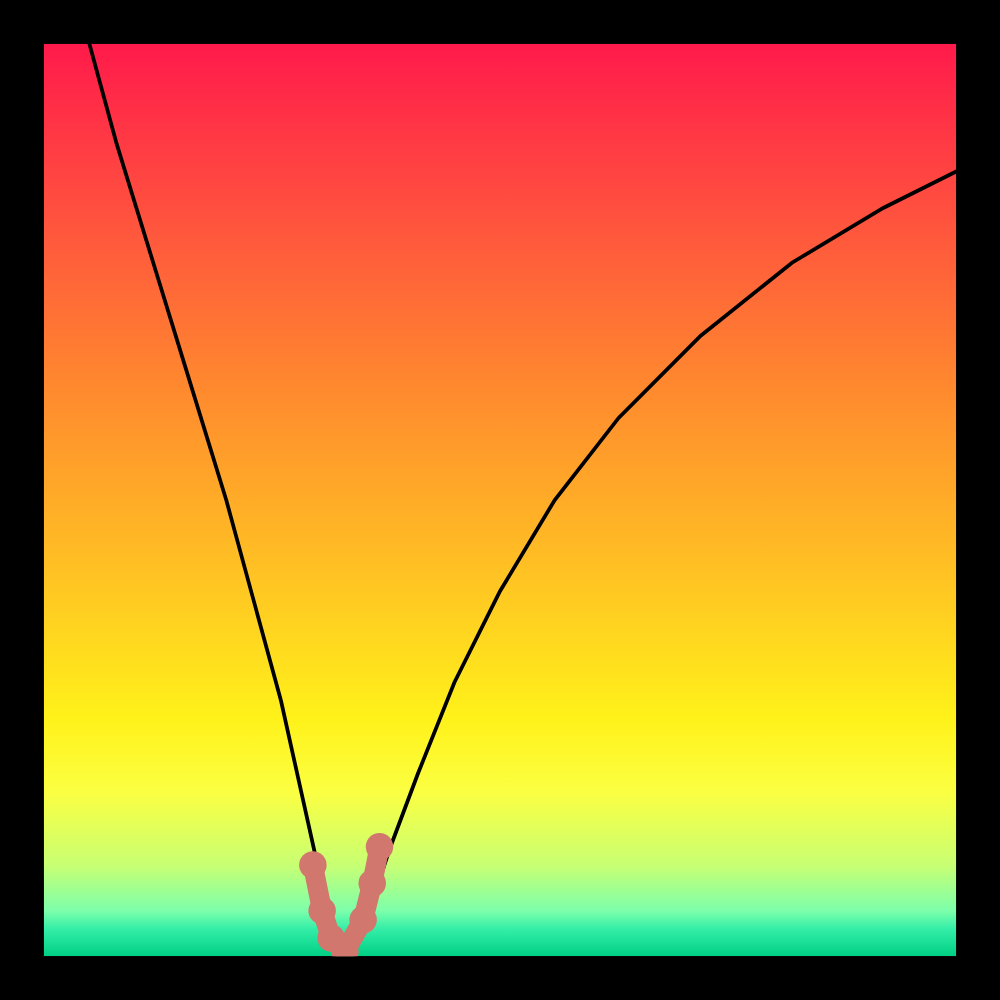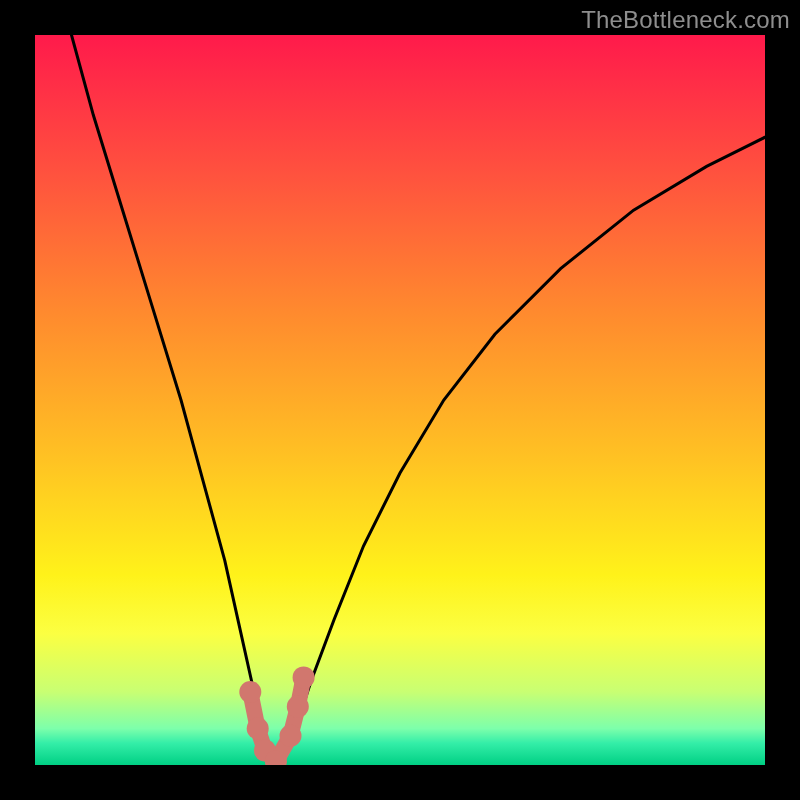--- a/index.html
+++ b/index.html
@@ -64,14 +64,13 @@
           <circle cx="215.3" cy="657.0" r="11" fill="#d1776e"></circle>
           <circle cx="222.7" cy="693.5" r="11" fill="#d1776e"></circle>
           <circle cx="229.9" cy="715.4" r="11" fill="#d1776e"></circle>
           <circle cx="240.9" cy="726.4" r="11" fill="#d1776e"></circle>
           <circle cx="255.5" cy="700.8" r="11" fill="#d1776e"></circle>
           <circle cx="262.8" cy="671.6" r="11" fill="#d1776e"></circle>
           <circle cx="268.6" cy="642.4" r="11" fill="#d1776e"></circle>
         </g>
     </svg>
   </div>
-  <div class="watermark">TheBottleneck.com</div>
 </div>
 
 </body></html>

